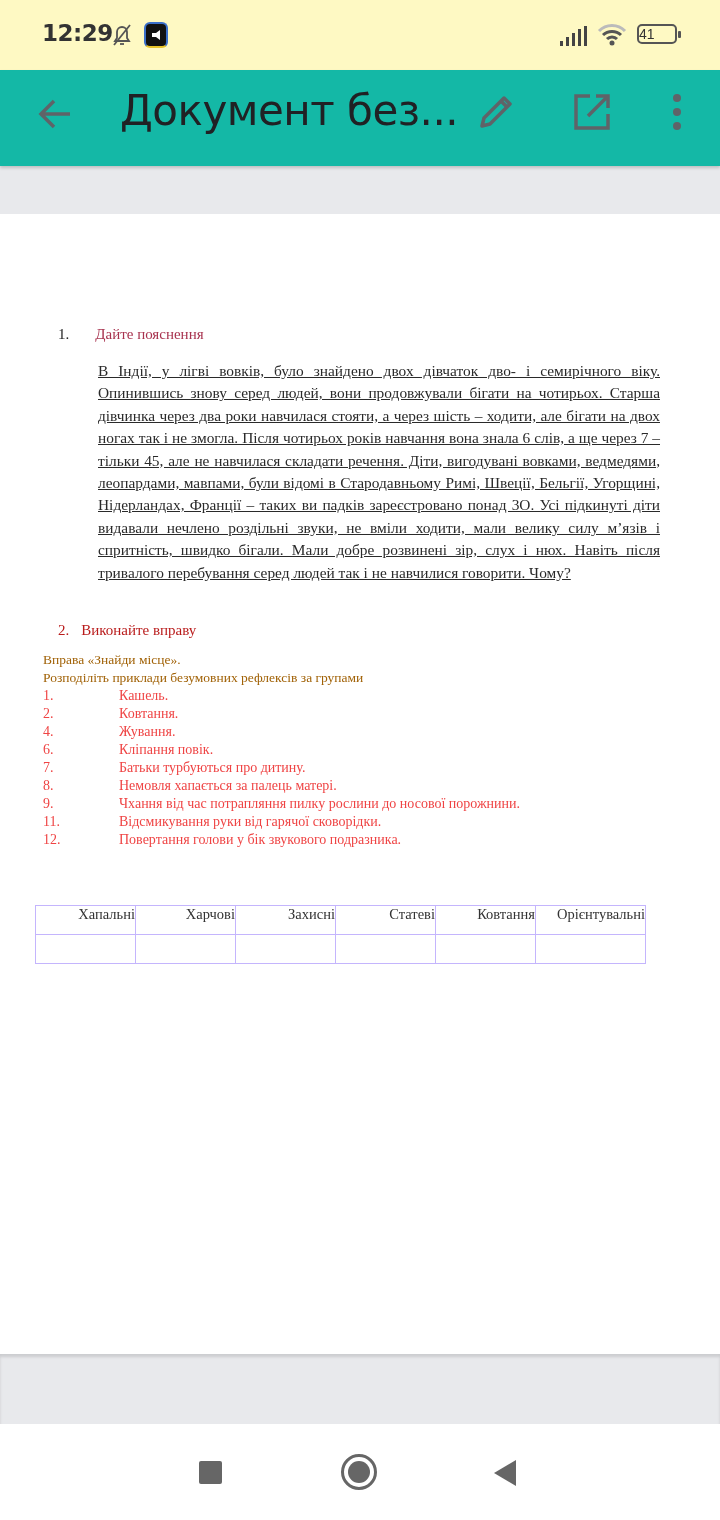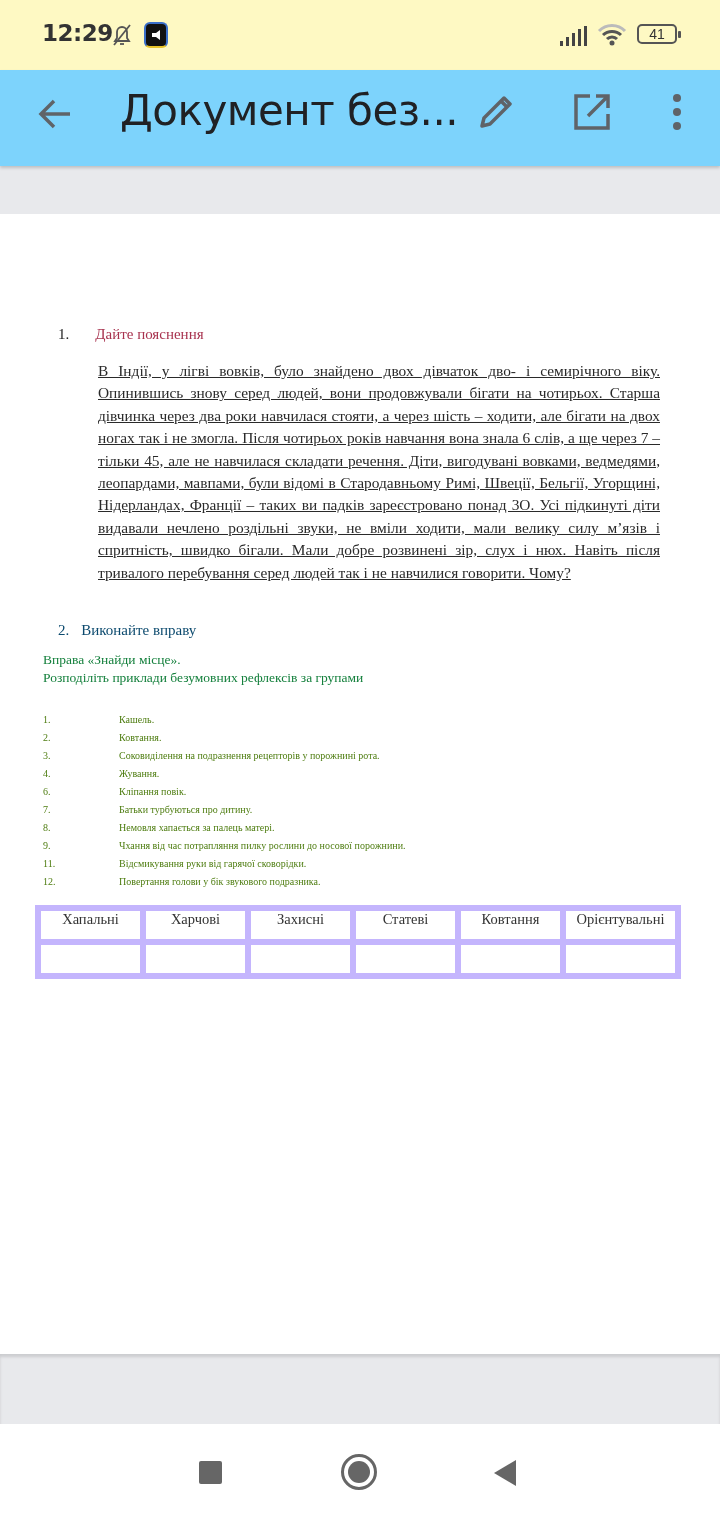--- a/index.html
+++ b/index.html
@@ -4,48 +4,48 @@
 <style>
   html, body { margin:0; padding:0; }
   body { width:720px; height:1520px; background:#fff; position:relative; overflow:hidden; font-family:"Liberation Sans", sans-serif; }
   .statusbar { position:absolute; left:0; top:0; width:720px; height:70px; background:#fef9c3; }
   .time { position:absolute; left:42px; top:20px; font-size:23px; font-weight:bold; color:#333; font-family:"DejaVu Sans", sans-serif; letter-spacing:-0.5px; }
   .bell { position:absolute; left:110px; top:22px; width:24px; height:26px; }
   .appicon { position:absolute; left:144px; top:22px; width:24px; height:26px; border-radius:6px; background:#111; border:2px solid #3a6fc9; border-bottom-color:#e8c42a; box-sizing:border-box; }
   .appicon::after { content:""; position:absolute; left:6px; top:6px; width:8px; height:10px; background:#fff; clip-path:polygon(0 30%,50% 30%,100% 0,100% 100%,50% 70%,0 70%); }
   .signal { position:absolute; left:560px; top:26px; width:28px; height:20px; }
   .wifi { position:absolute; left:597px; top:22px; width:30px; height:26px; }
-  .battery { position:absolute; left:637px; top:24px; width:40px; height:20px; border:2px solid #555; border-radius:5px; box-sizing:border-box; font-size:14px; color:#333; text-align:center; line-height:16px; }
+  .battery { position:absolute; left:637px; top:24px; width:40px; height:20px; border:2px solid #555; border-radius:5px; box-sizing:border-box; font-size:14px; color:#333; line-height:16px; }
   .battery::after { content:""; position:absolute; right:-6px; top:5px; width:3px; height:7px; background:#555; border-radius:1px; }
-  .appbar { position:absolute; left:0; top:70px; width:720px; height:96px; background:#7dd3fc; box-shadow:0 2px 3px rgba(0,0,0,0.18); z-index:2; }
+  .appbar { position:absolute; left:0; top:70px; width:720px; height:96px; background:#14b8a6; box-shadow:0 2px 3px rgba(0,0,0,0.18); z-index:2; }
   .back { position:absolute; left:36px; top:24px; width:40px; height:40px; }
   .title { position:absolute; left:120px; top:16px; font-size:42px; color:#202124; font-family:"DejaVu Sans", sans-serif; letter-spacing:-0.5px; }
   .edit { position:absolute; left:474px; top:20px; width:44px; height:44px; }
   .openext { position:absolute; left:570px; top:20px; width:44px; height:44px; }
   .more { position:absolute; left:662px; top:20px; width:30px; height:44px; }
   .graytop { position:absolute; left:0; top:166px; width:720px; height:48px; background:#e8e9ec; }
   .page { position:absolute; left:0; top:214px; width:720px; height:1140px; background:#fff; }
   .graybot { position:absolute; left:0; top:1354px; width:720px; height:70px; background:#e8e9ec; box-shadow:inset 0 3px 3px rgba(0,0,0,0.12); }
   .navbar { position:absolute; left:0; top:1424px; width:720px; height:96px; background:#fff; }
   .nav-recent { position:absolute; left:199px; top:37px; width:23px; height:23px; background:#666; border-radius:2px; }
   .nav-home { position:absolute; left:341px; top:30px; width:36px; height:36px; border:3px solid #666; border-radius:50%; box-sizing:border-box; }
   .nav-home::after { content:""; position:absolute; left:4px; top:4px; width:22px; height:22px; background:#666; border-radius:50%; }
   .nav-back { position:absolute; left:494px; top:36px; width:0; height:0; border-top:13px solid transparent; border-bottom:13px solid transparent; border-right:22px solid #666; }
   .doc { font-family:"Liberation Serif", serif; color:#222; }
   .h1 { position:absolute; left:58px; top:326px; font-size:15px; }
   .h1 .t { color:#a8334f; margin-left:26px; }
   .para { position:absolute; left:98px; top:360px; width:562px; font-size:15.4px; line-height:22.4px; text-align:justify; color:#2a2a2a;text-decoration:underline; }
-  .h2 { position:absolute; left:58px; top:622px; font-size:15px; color:#0c4a6e; }
+  .h2 { position:absolute; left:58px; top:622px; font-size:15px; color:#b91c1c; }
   .h2 .t { margin-left:12px; }
-  .intro { position:absolute; left:43px; top:651px; font-size:13.5px; line-height:18px; color:#15803d; }
-  .list { position:absolute; left:43px; top:687px; font-size:10px; color:#4d7c0f;margin-top:24px; }
+  .intro { position:absolute; left:43px; top:651px; font-size:13.5px; line-height:18px; color:#a16207; }
+  .list { position:absolute; left:43px; top:687px; font-size:14px; color:#ef4444; }
   .li { height:18px; line-height:18px; white-space:nowrap; }
   .li .n { display:inline-block; width:76px; }
   .tbl { position:absolute; left:35px; top:905px; border-collapse:collapse; font-family:"Liberation Serif", serif; font-size:14.5px; color:#333; }
-  .tbl td { border:6px solid #c4b5fd; width:99px; height:28px; text-align:center; vertical-align:top; padding:0; }
+  .tbl td { border:1px solid #c4b5fd; width:99px; height:28px; text-align:right; vertical-align:top; padding:0; }
   .tbl td:last-child { width:109px; }
 </style>
 </head>
 <body>
 
 <div class="statusbar">
   <span class="time">12:29</span>
   <svg class="bell" viewBox="0 0 24 26">
     <path d="M5 19 L7 16 L7 10 A5 5 0 0 1 17 10 L17 16 L19 19 Z" fill="none" stroke="#555" stroke-width="1.8"></path>
     <path d="M10 22 L14 22" stroke="#555" stroke-width="1.8"></path>
@@ -101,21 +101,20 @@
   <div class="h2">
     <span>2.</span><span class="t">Виконайте вправу</span>
   </div>
   <div class="intro">
     <div>Вправа «Знайди місце».</div>
     <div>Розподіліть приклади безумовних рефлексів за групами</div>
   </div>
   <div class="list">
     <div class="li"><span class="n">1.</span><span>Кашель.</span></div>
     <div class="li"><span class="n">2.</span><span>Ковтання.</span></div>
-    <div class="li"><span class="n">3.</span><span>Соковиділення на подразнення рецепторів у порожнині рота.</span></div>
     <div class="li"><span class="n">4.</span><span>Жування.</span></div>
     <div class="li"><span class="n">6.</span><span>Кліпання повік.</span></div>
     <div class="li"><span class="n">7.</span><span>Батьки турбуються про дитину.</span></div>
     <div class="li"><span class="n">8.</span><span>Немовля хапається за палець матері.</span></div>
     <div class="li"><span class="n">9.</span><span>Чхання від час потрапляння пилку рослини до носової порожнини.</span></div>
     <div class="li"><span class="n">11.</span><span>Відсмикування руки від гарячої сковорідки.</span></div>
     <div class="li"><span class="n">12.</span><span>Повертання голови у бік звукового подразника.</span></div>
   </div>
 
   <table class="tbl">

